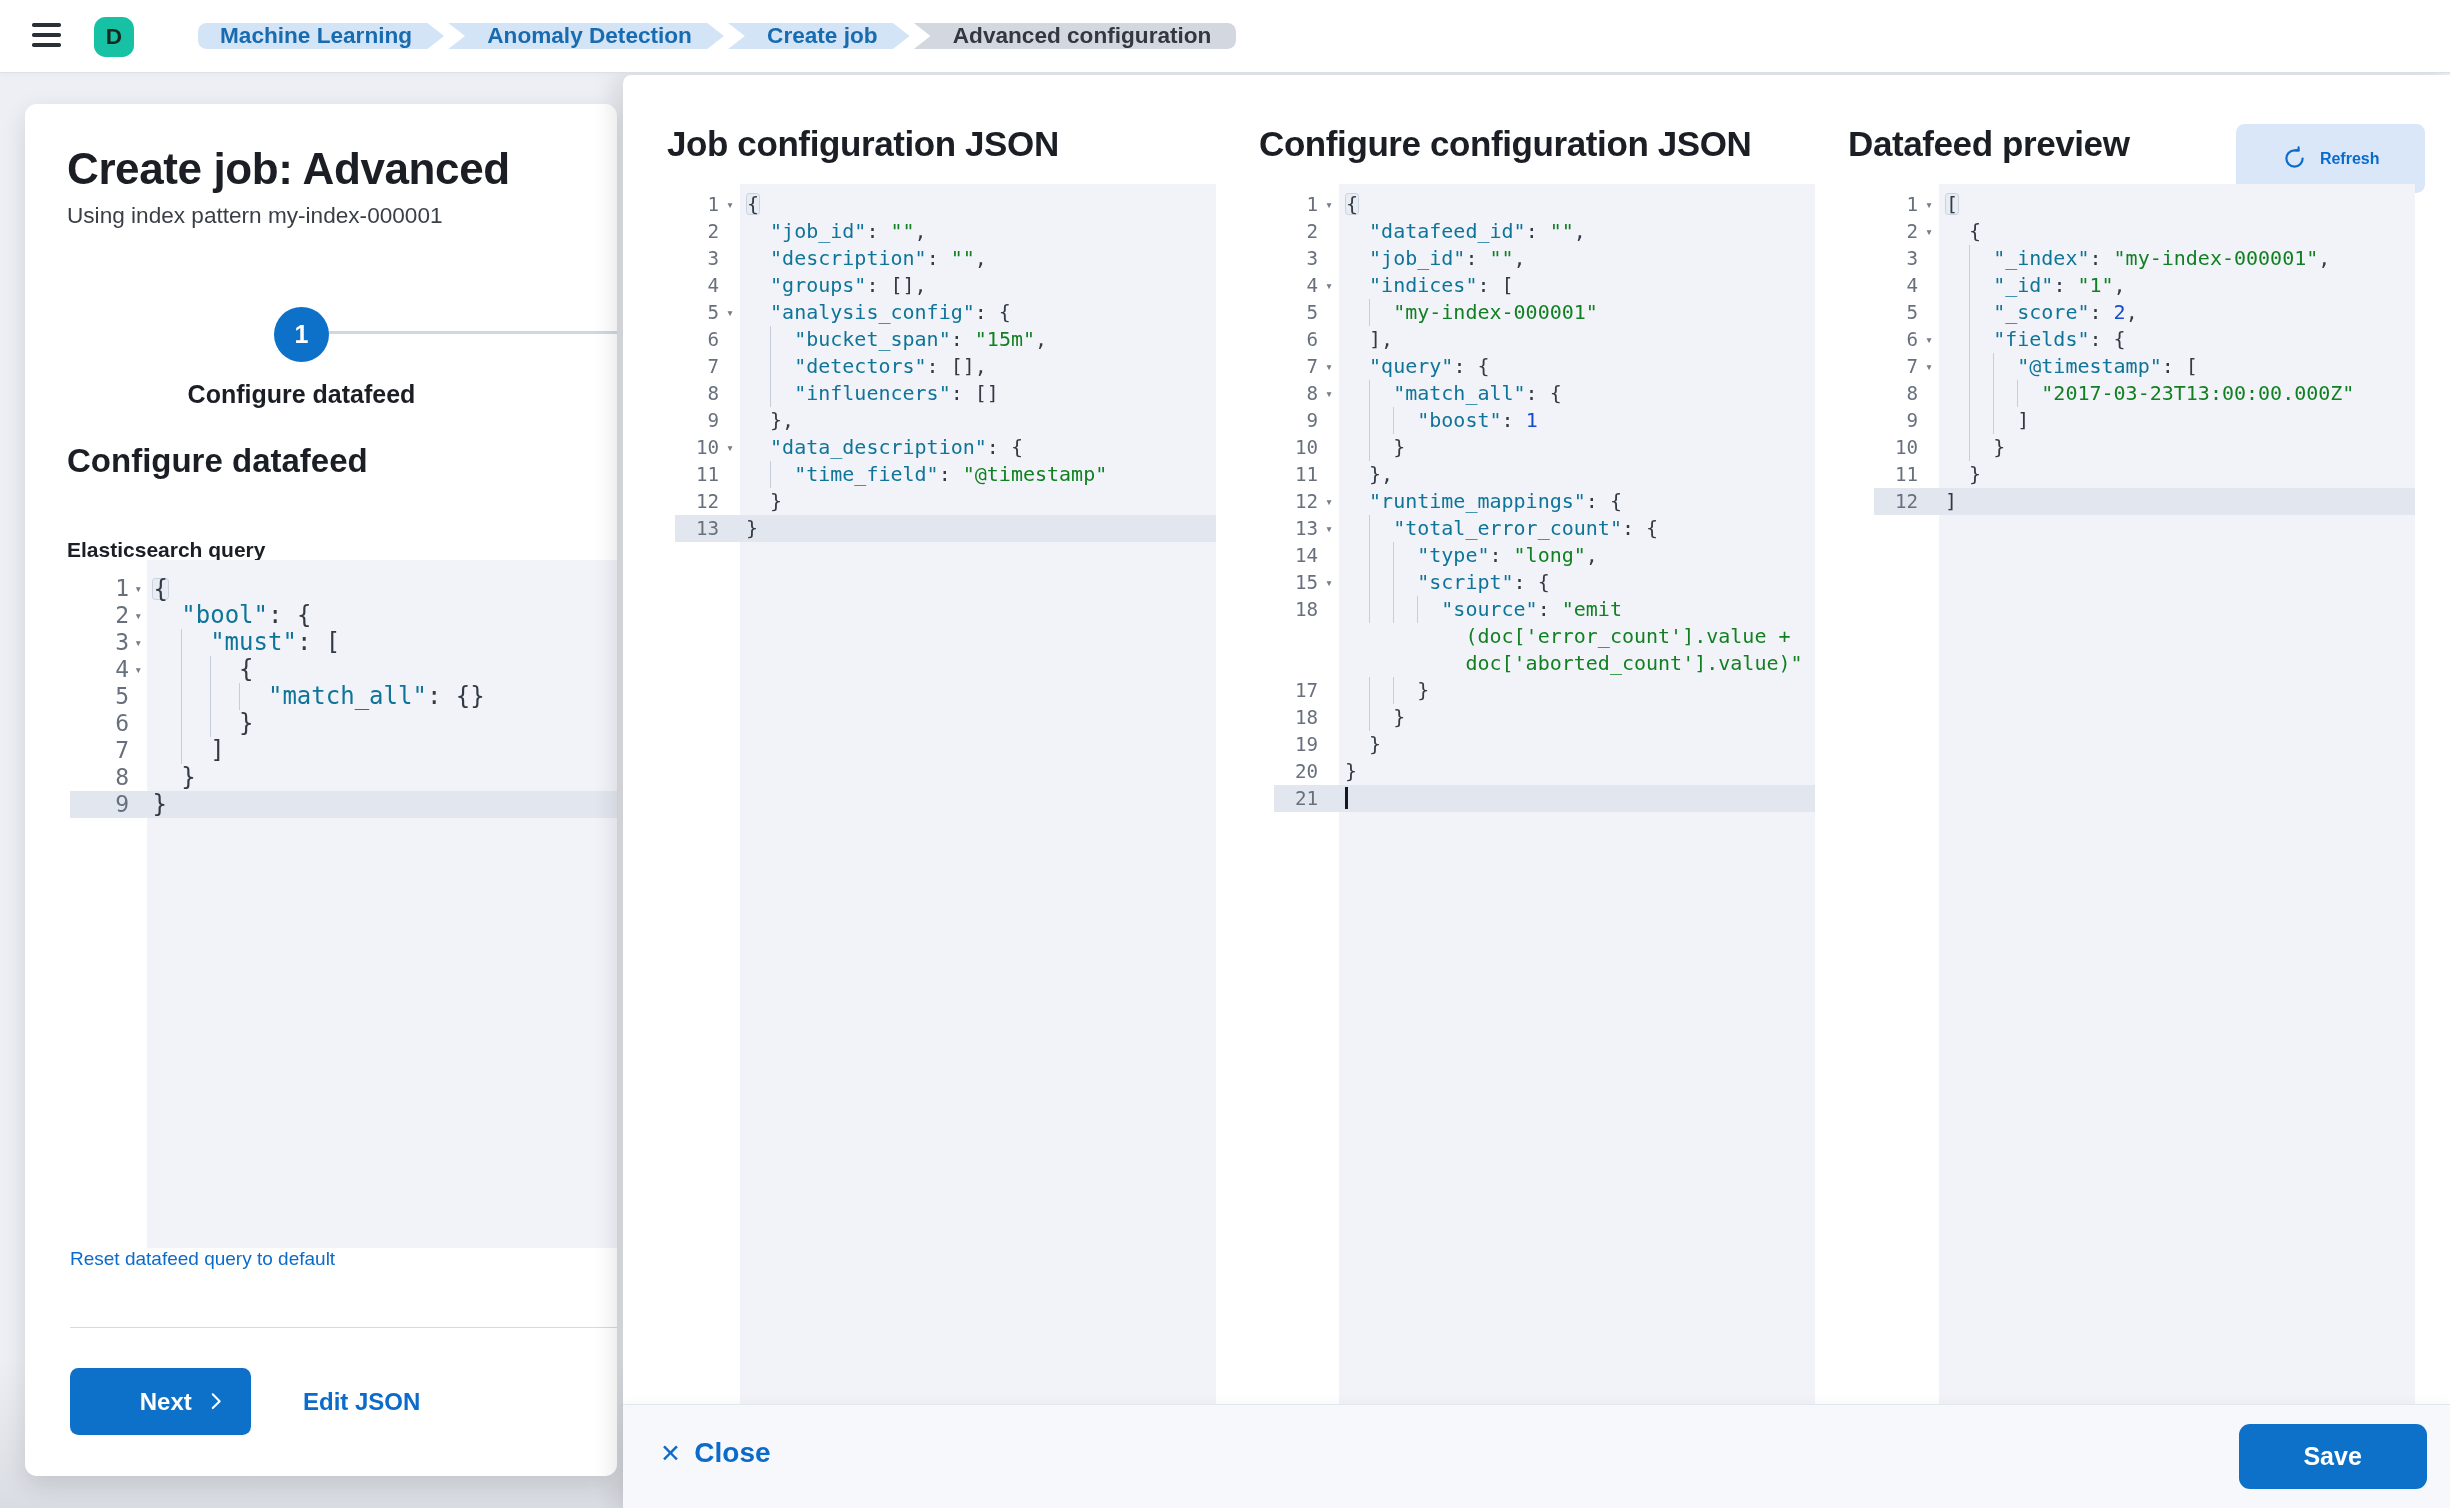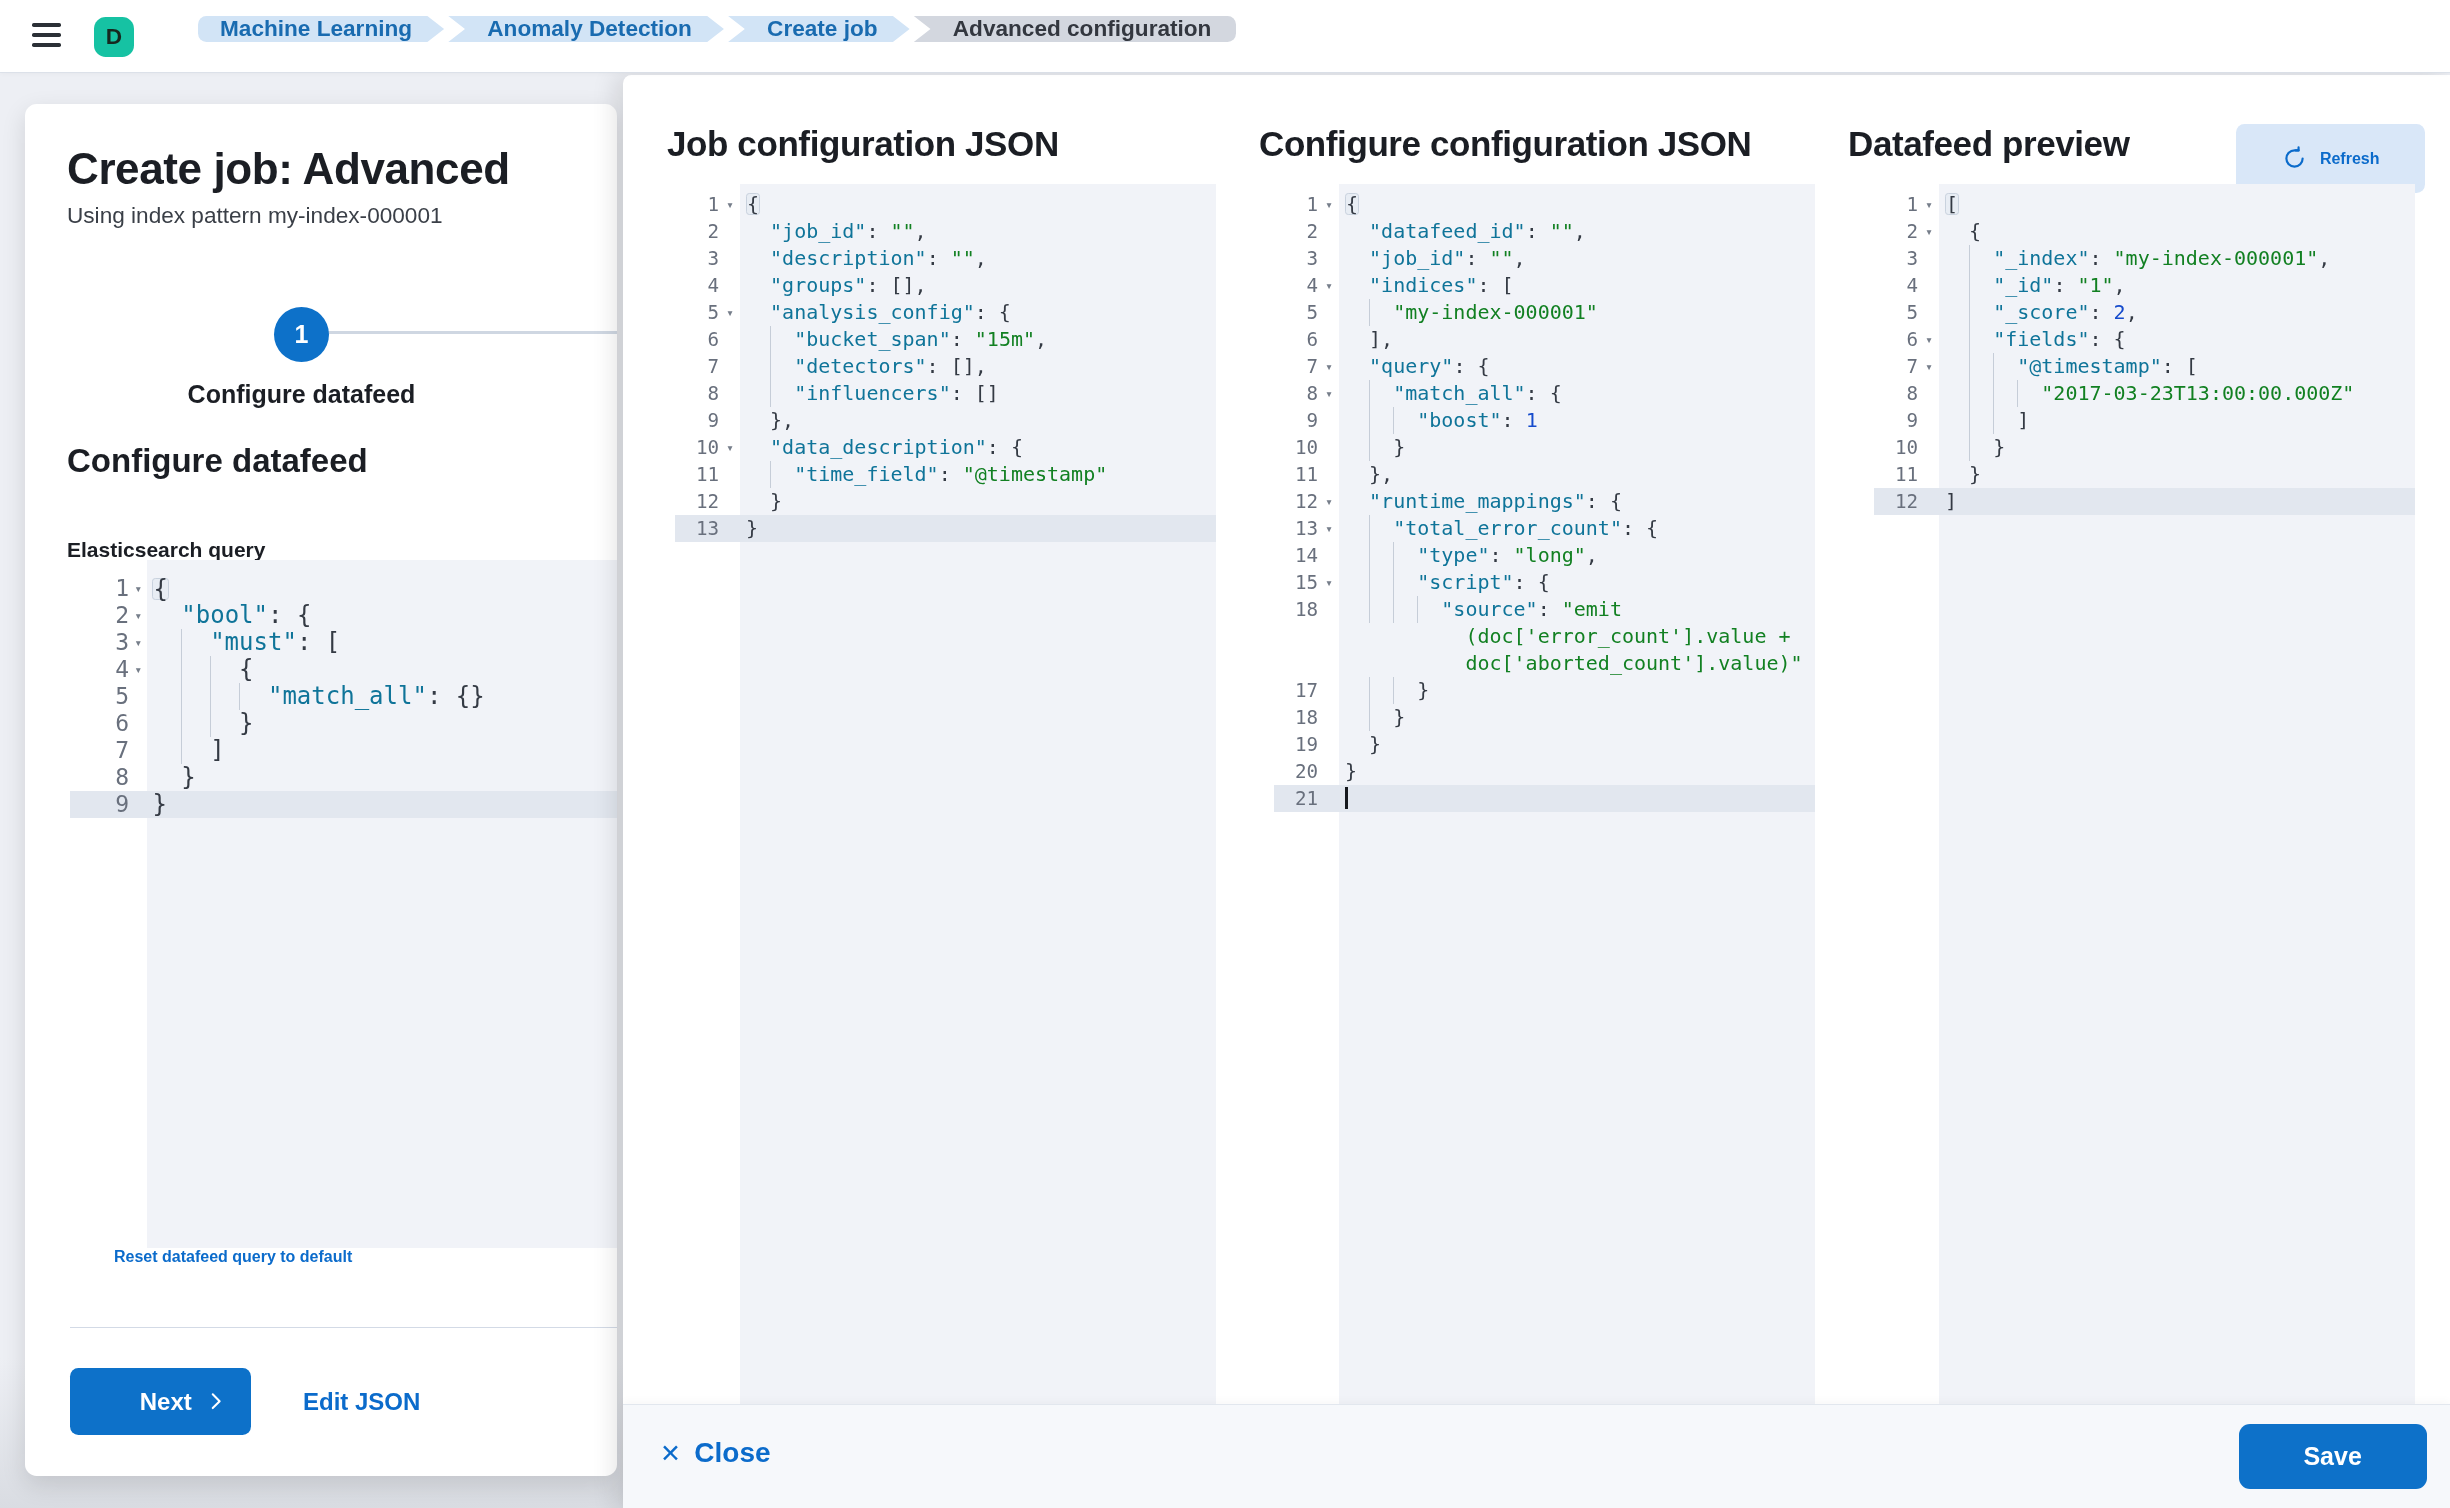--- a/index.html
+++ b/index.html
@@ -8,21 +8,21 @@
   body { background:linear-gradient(#edeff4 0%, #edeff4 90%, #d9dce2 100%); position:relative; }
 
   
   .topbar { position:absolute; left:0; top:0; width:2450px; height:72px; background:#fff;
     box-shadow:0 0.8px 0 #d9dfe8, 0 1.7px 5px rgba(0,0,0,.04); z-index:40; }
   .menu-btn { position:absolute; left:32px; top:23.4px; width:28.5px; height:25px; cursor:pointer; }
   .menu-btn i { display:block; width:28.5px; height:3.8px; border-radius:1.7px; background:#2b3036; margin-bottom:5.9px; }
   .avatar { position:absolute; left:94px; top:16.7px; width:40px; height:40px; border-radius:11.7px;
     background:#16c2a3; color:#16281f; font-size:22.6px; font-weight:700;
     display:flex; align-items:center; justify-content:center; }
-  .crumbs { position:absolute; left:162px; top:16px; height:40px; display:flex; align-items:flex-start;padding-left:36px; }
+  .crumbs { position:absolute; left:162px; top:16px; height:40px; display:flex; align-items:center;padding-left:36px; }
   .crumb { display:flex; align-items:center; font-size:22.6px; font-weight:600; white-space:nowrap;
     margin-right:4.2px; cursor:pointer; }
   .crumb.blue { background:#d2e4f6; color:#196bb0; }
   .crumb.gray { background:#d3d7df; color:#33373f; cursor:default; }
   .crumb.first { padding:0 32px 0 22px; border-radius:8.4px 0 0 8.4px;
     clip-path:polygon(0 0, calc(100% - 16.7px) 0, 100% 50%, calc(100% - 16.7px) 100%, 0 100%); }
   .crumb.mid { padding:0 32px 0 39px;
     clip-path:polygon(0 0, calc(100% - 16.7px) 0, 100% 50%, calc(100% - 16.7px) 100%, 0 100%, 16.7px 50%); }
   .crumb.last { padding:0 25px 0 39px; border-radius:0 8.4px 8.4px 0;
     clip-path:polygon(0 0, 100% 0, 100% 100%, 0 100%, 16.7px 50%); }
@@ -33,21 +33,21 @@
   .card h1 { position:absolute; left:42px; top:40px; font-size:44px; font-weight:700; color:#1b1e24; letter-spacing:-0.4px; }
   .card .subtitle { position:absolute; left:42px; top:99px; font-size:22.6px; color:#3a3f47; }
   .step-line { position:absolute; left:276px; top:227px; width:316px; height:2.5px; background:#cfd7e2; }
   .step-circle { position:absolute; left:249px; top:203px; width:55px; height:55px; border-radius:50%;
     background:#0d71c9; color:#fff; font-size:25px; font-weight:600;
     display:flex; align-items:center; justify-content:center; z-index:2; cursor:pointer; }
   .step-label { position:absolute; left:126px; top:276px; width:301px; text-align:center;
     font-size:25px; font-weight:700; color:#1b1e24; }
   .section-h { position:absolute; left:42px; top:338px; font-size:33px; font-weight:700; color:#1b1e24; }
   .query-label { position:absolute; left:42px; top:434px; font-size:21px; font-weight:700; color:#1b1e24; }
-  .reset-link { position:absolute; left:45px; top:1144px; font-size:16px; font-weight:700; color:#0b6bcb; cursor:pointer;margin-left:44px; }
+  .reset-link { position:absolute; left:45px; top:1144px; font-size:19px; font-weight:400; color:#0b6bcb; cursor:pointer; }
   .card-divider { position:absolute; left:45px; top:1223px; right:0; height:0.8px; background:#d3dae6; }
   .btn-row { position:absolute; left:45px; top:1264px; height:67px; display:flex; align-items:center; gap:52px; }
   .next-btn { width:181px; height:67px; border:none; border-radius:8.4px; background:#0d71c9; color:#fff;
     font-size:24px; font-weight:600; font-family:inherit; display:flex; align-items:center; justify-content:center; gap:15px; cursor:pointer;padding-left:44px; }
   .edit-json { font-size:24px; font-weight:600; color:#0b6bcb; cursor:pointer; }
 
   
   .flyout { position:absolute; left:623px; top:75px; width:1827px; height:1434px; background:#fff;
     box-shadow:-10px 0 22px rgba(0,0,0,.10); z-index:20; border-radius:8.4px 0 0 0; }
   .panel-title { position:absolute; top:49px; font-size:35px; font-weight:700; color:#1b1e24; letter-spacing:-0.4px; }

